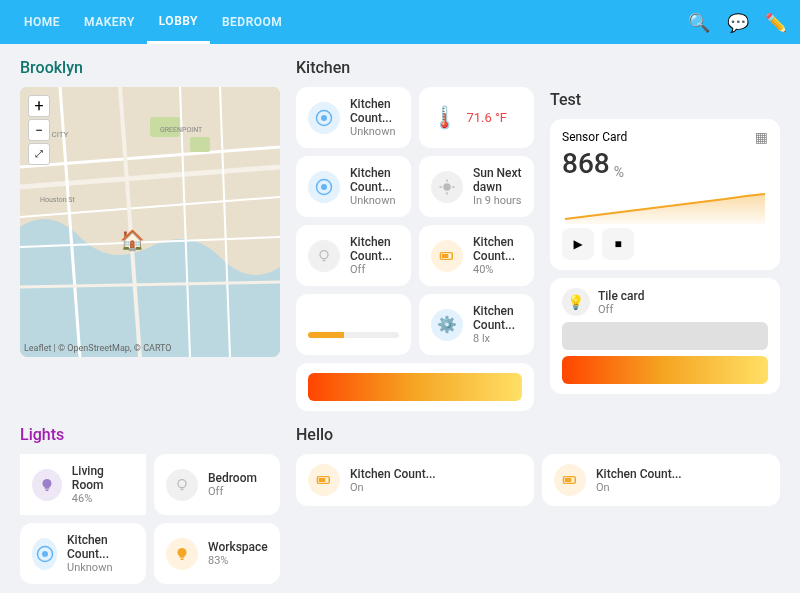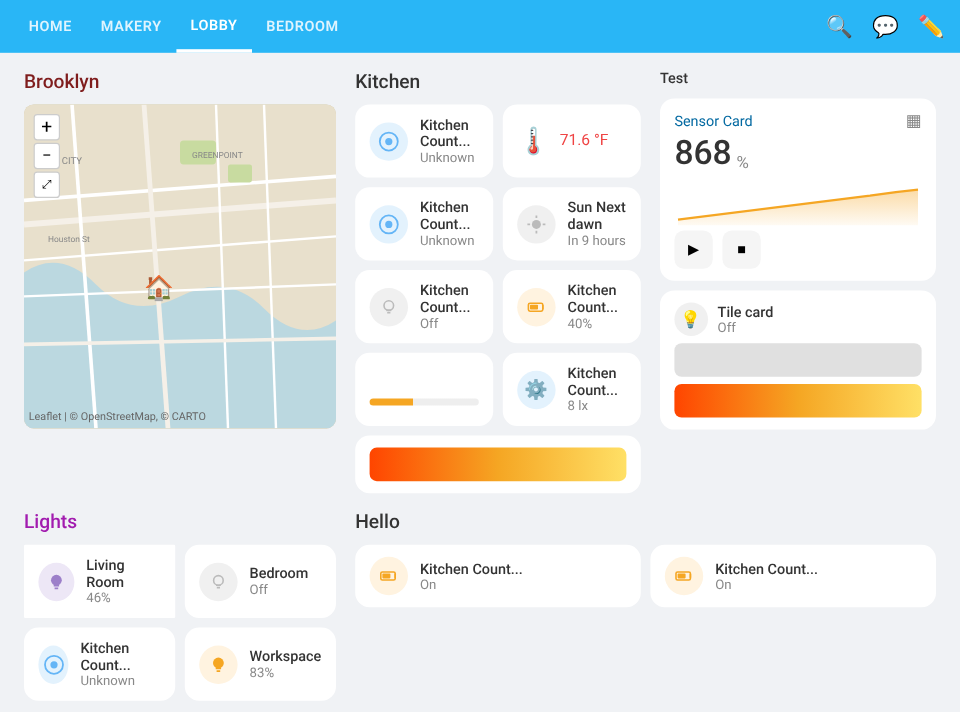--- a/index.html
+++ b/index.html
@@ -22,21 +22,21 @@
     <span style="color:#fff;font-size:18px;cursor:pointer;">💬</span>
     <span style="color:#fff;font-size:18px;cursor:pointer;">✏️</span>
   </div>
 </nav>
 
 <div class="full-layout">
 
   <div class="top-row">
 
     <div>
-      <div style="font-size:16px;font-weight:500;color:#7f1d1d;margin-bottom:10px;">Brooklyn</div>
+      <div style="font-size:16px;font-weight:500;color:#0f766e;margin-bottom:10px;">Brooklyn</div>
       <div style="border-radius:8px;overflow:hidden;height:270px;position:relative;background:#d4c9a8;">
 
         <svg style="position:absolute;top:0;left:0;width:100%;height:100%;" viewBox="0 0 260 270">
           <rect width="260" height="270" fill="#e8e0cc"></rect>
 
           <path d="M0,140 Q30,120 60,150 Q90,180 130,160 Q170,140 200,170 Q230,200 260,180 L260,270 L0,270 Z" fill="#a8d4e8" opacity="0.7"></path>
 
           <line x1="0" y1="80" x2="260" y2="60" stroke="#fff" stroke-width="3"></line>
           <line x1="0" y1="100" x2="260" y2="80" stroke="#f5f0e8" stroke-width="5"></line>
           <line x1="0" y1="130" x2="260" y2="110" stroke="#fff" stroke-width="2"></line>
@@ -156,26 +156,26 @@
             </div>
         </div>
 
         <div style="background:#fff;border-radius:12px;padding:10px 12px;grid-column:1/3;">
           <div style="height:28px;border-radius:6px;background:linear-gradient(to right,#ff4500,#f5a623,#ffe066);"></div>
         </div>
       </div>
     </div>
 
     <div>
-      <div style="font-size:12px;font-weight:500;color:#333;margin-bottom:10px;">Test</div>
+      <div style="font-size:16px;font-weight:500;color:#333;margin-bottom:10px;margin-top:32px;">Test</div>
       <div style="display:flex;flex-direction:column;gap:8px;">
 
         <div style="background:#fff;border-radius:12px;padding:10px 12px;">
           <div style="display:flex;align-items:center;justify-content:space-between;margin-bottom:2px;">
-            <span style="font-size:12px;color:#0369a1;">Sensor Card</span>
+            <span style="font-size:12px;color:#000000;">Sensor Card</span>
             <span style="font-size:14px;color:#888;">▦</span>
           </div>
           <div style="display:flex;align-items:flex-end;gap:4px;">
             <span style="font-size:28px;font-weight:500;color:#333;">868</span>
             <span style="font-size:14px;color:#888;">%</span>
           </div>
 
           <div style="height:40px;margin:4px 0;">
             <svg width="100%" height="40" viewBox="0 0 200 40">
               <defs>

